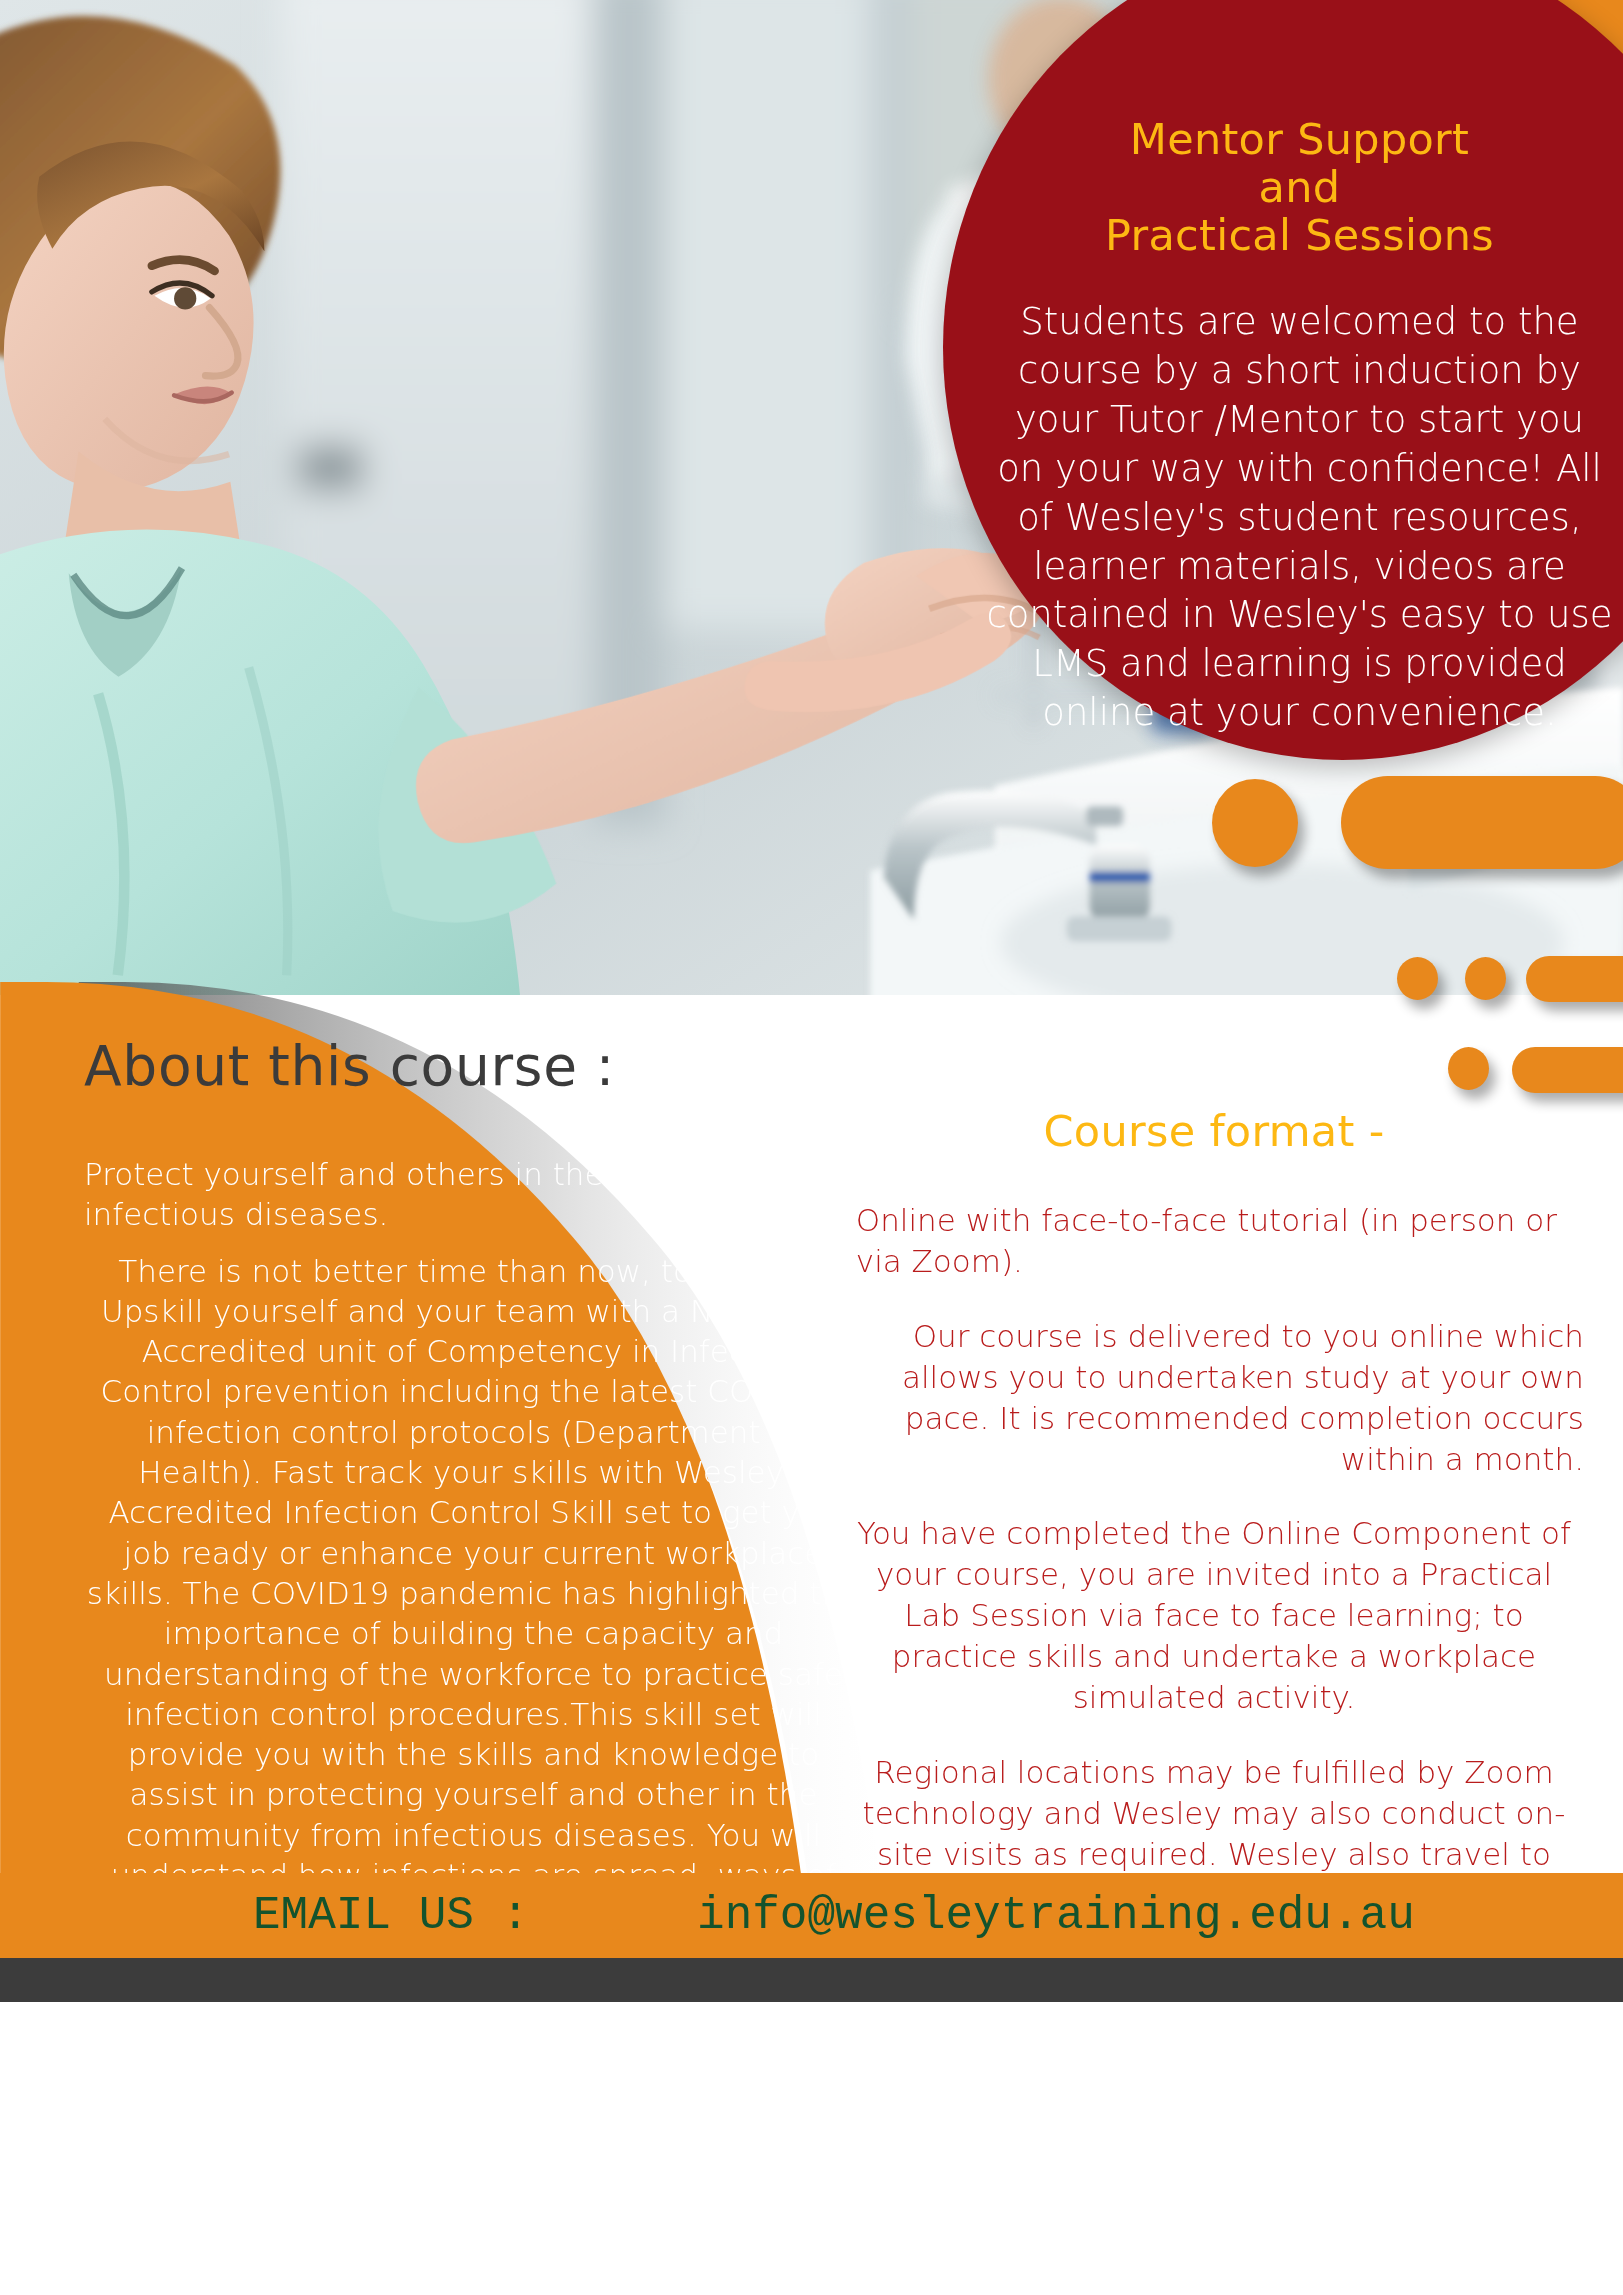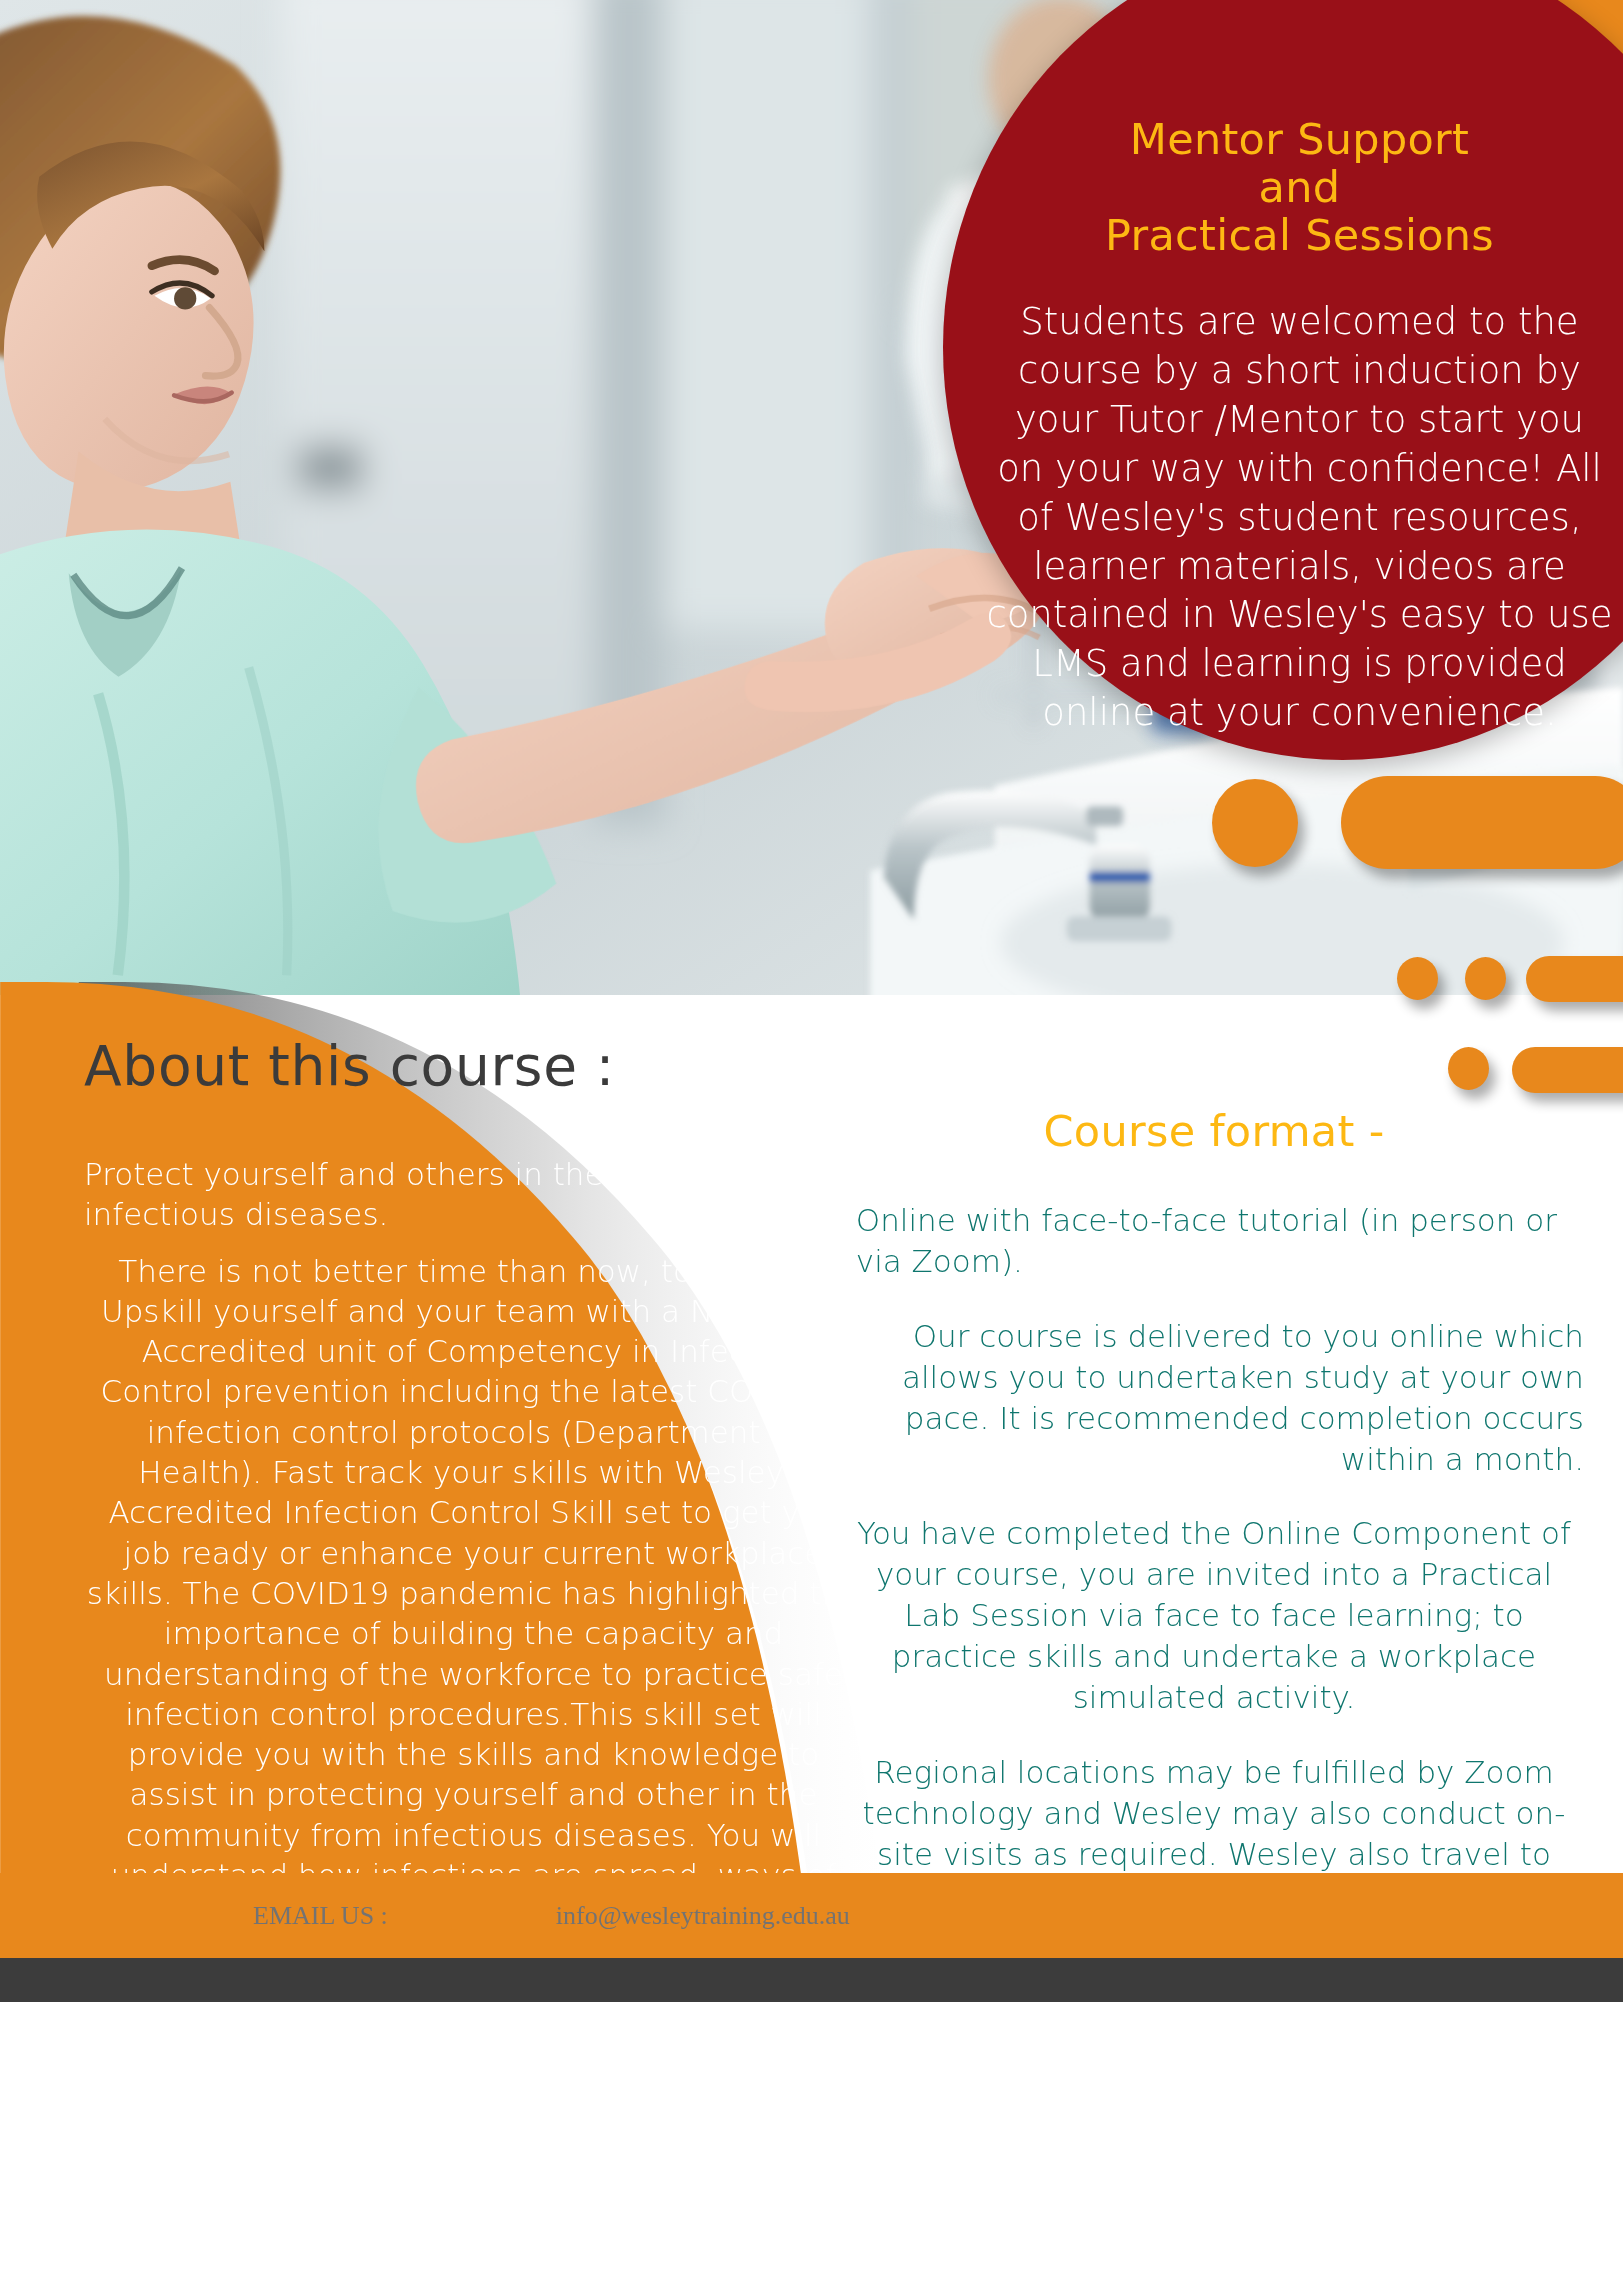--- a/index.html
+++ b/index.html
@@ -141,21 +141,21 @@
   }
   .format-title {
     color: #FDB813;
     font-size: 43px;
     font-weight: 400;
     letter-spacing: 0.3px;
     margin: 0 0 44px 0;
     font-family: "DejaVu Sans", sans-serif;
   }
   .format-body {
-    color: #0f766e;
+    color: #b91c1c;
     font-size: 31px;
     line-height: 1.32;
     font-weight: 300;
     font-family: "DejaVu Sans", sans-serif;
   }
   .format-body p { margin: 0 0 34px 0; }
   .format-body p:last-child { margin-bottom: 16px; }
   .format-p1 { text-align: left; padding-left: 11.8px; }
   .format-p2 { text-align: right; }
   .format-p3 { text-align: center; }
@@ -169,24 +169,24 @@
     background: #E8881C;
     z-index: 12;
   }
   .footer-row {
     position: absolute;
     left: 0; bottom: 44px;
     width: 1623px; height: 85px;
     z-index: 13;
     display: flex;
     align-items: center;
-    color: #737373;
-    font-size: 26px;
+    color: #14532d;
+    font-size: 46px;
     font-weight: 300;
-    font-family: Liberation Serif, serif;
+    font-family: Liberation Mono, monospace;
   }
   .footer-label { margin-left: 253px; }
   .footer-email { margin-left: 168px; }
   .footer-dark {
     position: absolute;
     left: 0; bottom: 0;
     width: 1623px; height: 44px;
     background: #3C3C3C;
     z-index: 12;
   }

